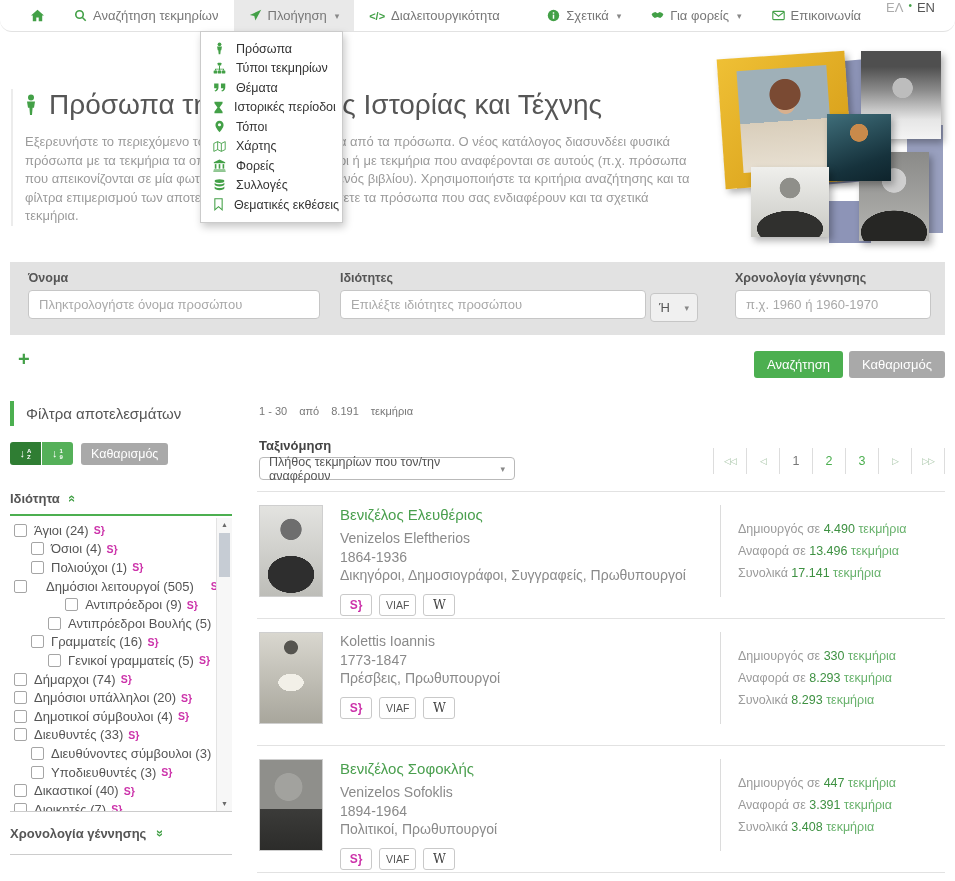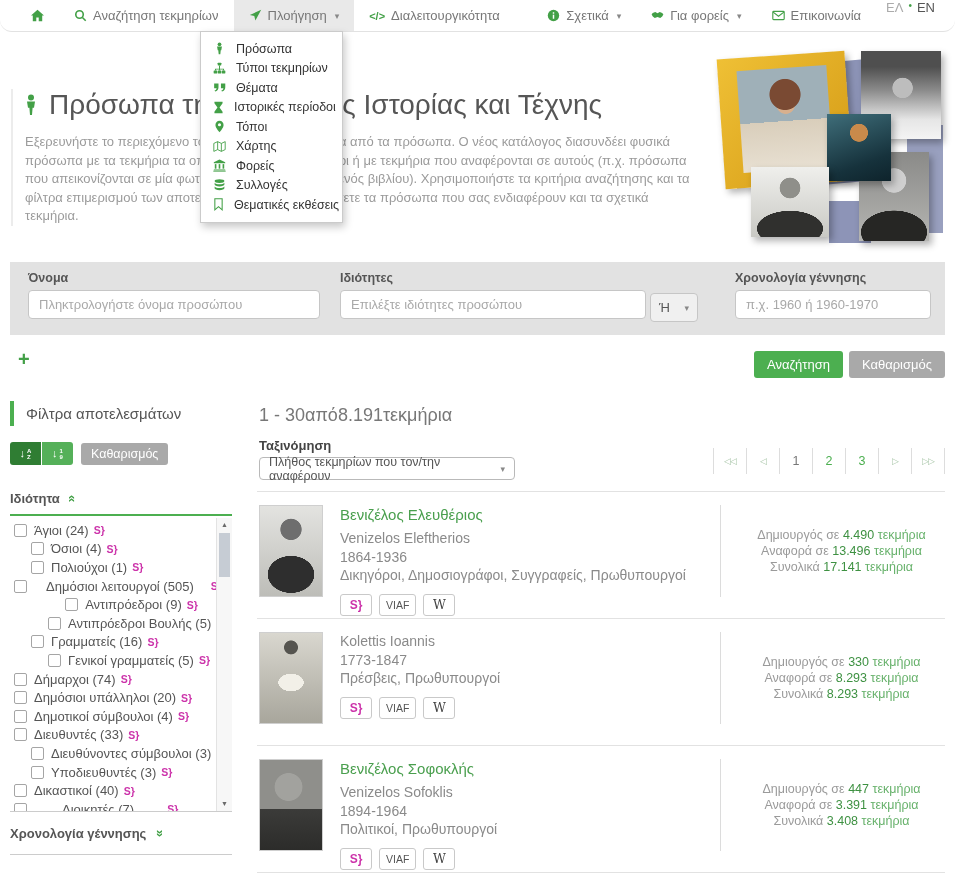--- a/index.html
+++ b/index.html
@@ -117,21 +117,21 @@
   .f-badge{color:#cc33aa;font-weight:700;font-size:10.5px;margin-left:5px;}
   .scrollbar{position:absolute;right:0;top:2px;bottom:0;width:15px;background:#f7f7f7;border-left:1px solid #e3e3e3;}
   .sb-up,.sb-dn{position:absolute;left:0;right:0;height:14px;color:#6a6a6a;font-size:7px;text-align:center;
                 line-height:14px;cursor:pointer;}
   .sb-up{top:0;} .sb-dn{bottom:0;}
   .sb-th{position:absolute;top:15px;left:2px;right:2px;height:44px;background:#c6ccd4;cursor:pointer;}
   .s-hr{border:none;border-top:1px solid #ccc;margin:13px 0 0;}
 
   
   .results{position:absolute;left:247px;right:0;top:0;}
-  .r-count{position:absolute;left:2px;top:10px;font-size:18px;color:#777;display:flex;}
+  .r-count{position:absolute;left:2px;top:10px;font-size:11px;color:#777;display:flex;gap:12px;}
   .r-sortlabel{position:absolute;left:2px;top:43px;font-size:13px;font-weight:700;color:#444;}
   .r-select{position:absolute;left:2px;top:62px;width:256px;height:23px;border:1px solid #b9b9b9;border-radius:4px;
             background:#fff;display:flex;align-items:center;justify-content:space-between;padding:0 9px;
             font-size:12.5px;color:#555;box-sizing:border-box;cursor:pointer;}
   .pagination{position:absolute;right:0;top:53px;display:flex;border-left:1px solid #ddd;}
   .pg{min-width:28px;height:26px;display:flex;align-items:center;justify-content:center;
       border-right:1px solid #ddd;font-size:11px;cursor:pointer;padding:0 2px;}
   .pg.ar{color:#a9c6a9;letter-spacing:-1px;font-size:9px;}
   .pg.cur{color:#777;font-size:12.5px;}
   .pg.num{color:#4caf50;font-size:12.5px;}
@@ -148,21 +148,21 @@
             linear-gradient(180deg,#8f8f8b 0 55%,#3b3b39 55%,#2c2c2a);}
   .det{margin-left:17px;flex:1;min-width:0;}
   .p-name{font-size:15px;color:#4a9f4e;margin:1px 0 6px;font-weight:400;cursor:pointer;}
   .p-meta{font-size:14px;color:#8a8a8a;line-height:18.5px;}
   .badges{display:flex;gap:7px;margin-top:9px;}
   .bdg{height:20px;min-width:18px;padding:0 6px;border:1px solid #c9c9c9;border-radius:3px;background:#fff;
        display:flex;align-items:center;justify-content:center;font-size:10.5px;color:#555;cursor:pointer;}
   .bdg.s{color:#cc33aa;font-weight:700;font-size:12px;}
   .bdg.w{font-family:"DejaVu Serif","Liberation Serif",serif;font-size:12.5px;color:#444;}
   .stats{width:225px;flex:none;border-left:1px solid #dcdcdc;padding-left:17px;height:92px;
-         display:flex;flex-direction:column;justify-content:center;gap:2px;font-size:12.5px;box-sizing:border-box;text-align:center;}
+         display:flex;flex-direction:column;justify-content:center;gap:8px;font-size:12.5px;box-sizing:border-box;}
   .st-lb{color:#9a9a9a;}
   .st-val{color:#3e9142;cursor:pointer;}
   .st-un{color:#68b26c;cursor:pointer;}
 </style>
 </head>
 <body>
 
 <div class="page">
 
   <nav class="topnav">
@@ -468,21 +468,21 @@
           <div class="f-item" style="padding-left: 19px;">
             <span class="cb"></span>
             <span>Υποδιευθυντές (3)</span>
             <span class="f-badge">S}</span>
           </div>
           <div class="f-item" style="padding-left: 2px;">
             <span class="cb"></span>
             <span>Δικαστικοί (40)</span>
             <span class="f-badge">S}</span>
           </div>
-          <div class="f-item" style="padding-left: 2px; gap: 28px;">
+          <div class="f-item" style="padding-left: 2px;">
             <span class="cb"></span>
             <span>Διοικητές (7)</span>
             <span class="f-badge">S}</span>
           </div>
           <div class="scrollbar">
             <div class="sb-up">▲</div>
             <div class="sb-th"></div>
             <div class="sb-dn">▼</div>
           </div>
         </div>

